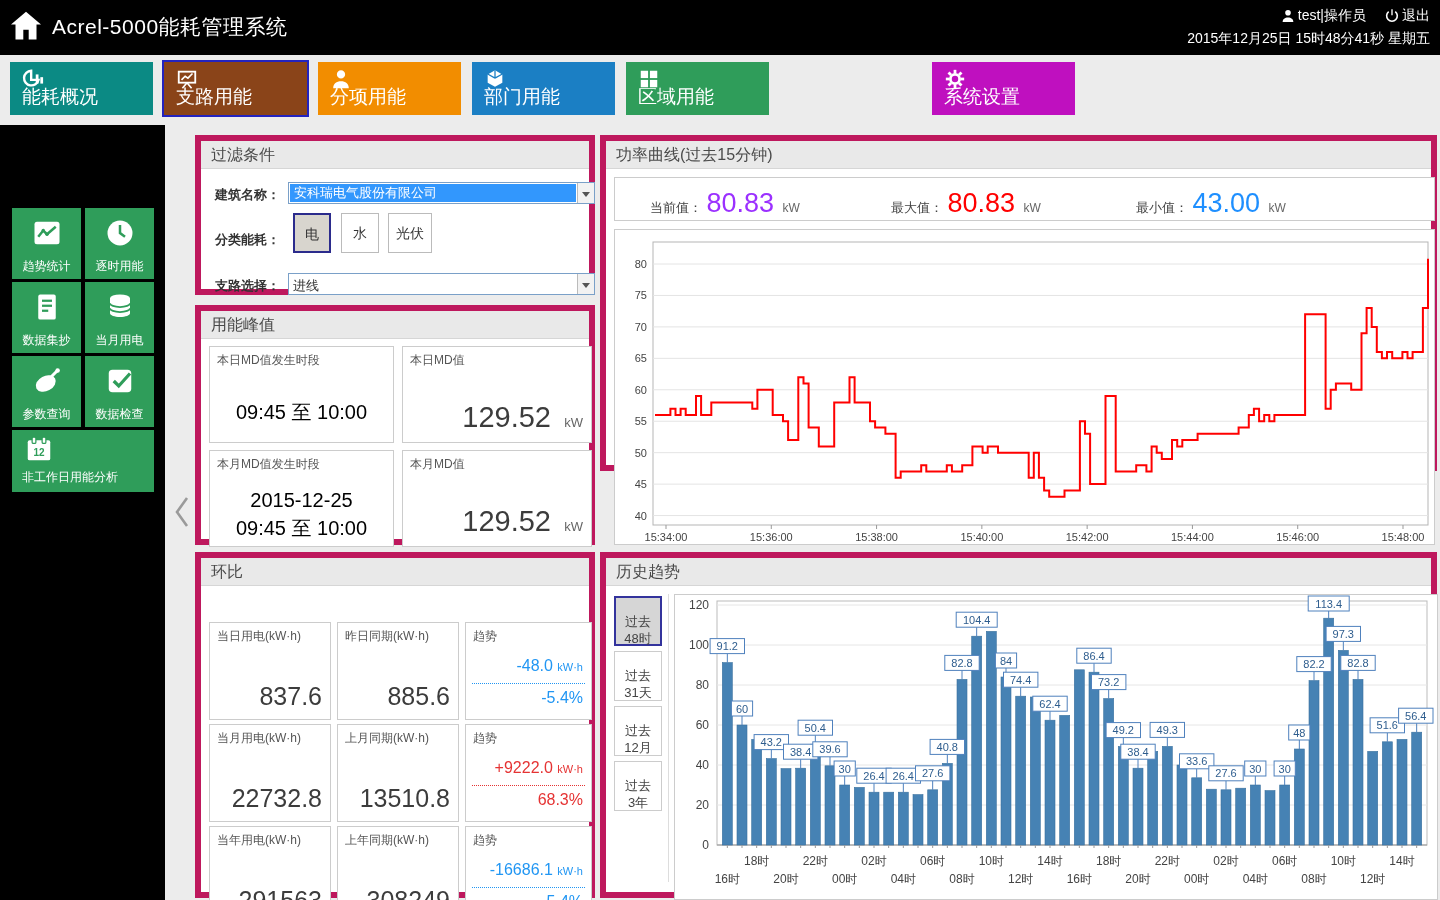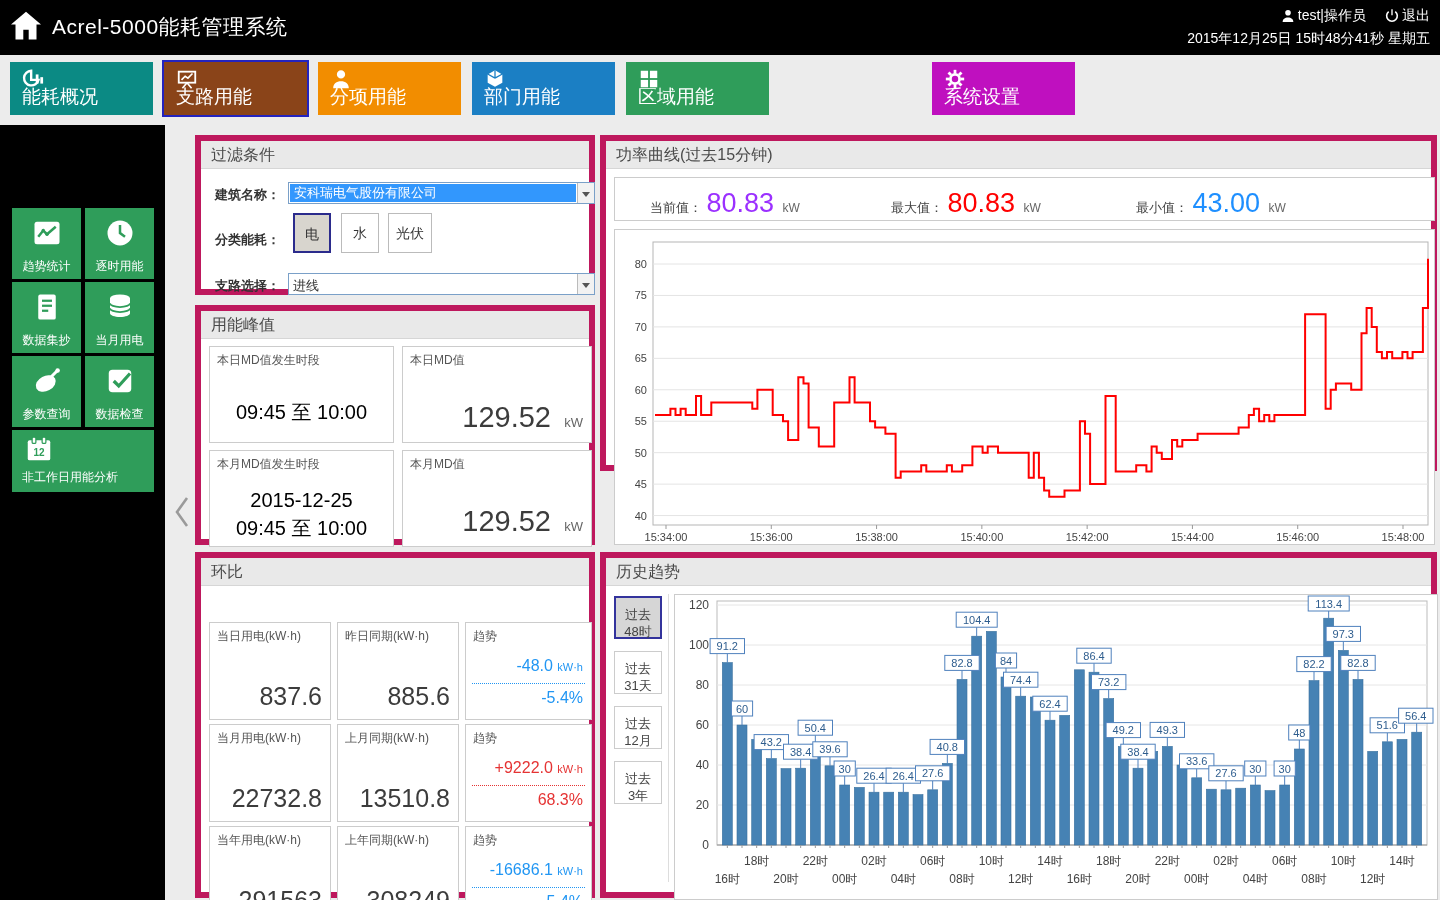--- a/index.html
+++ b/index.html
@@ -60,21 +60,21 @@
   .t-unit { font-size:11px; }
   .t-dot { position:absolute; left:6px; right:6px; top:60px; border-bottom:1px dotted #888; }
   .t-pct { position:absolute; right:8px; top:66px; font-size:16px; }
 
   
   .stat-label { font-size:13px; color:#444;margin-left:21px; }
   .stat-val { font-size:27px; }
   .stat-unit { font-size:12px; color:#666; margin-left:4px; }
 
   
-  .h-tab { position:absolute; left:8px; width:48px; height:43px; background:#fff; border:1px solid #ccc; text-align:center; font-size:13px; color:#444; padding-top:8px; line-height:17px; cursor:pointer; }
+  .h-tab { position:absolute; left:8px; width:48px; height:50px; background:#fff; border:1px solid #ccc; text-align:center; font-size:13px; color:#444; padding-top:15px; line-height:17px; cursor:pointer; }
   .h-tab.sel { background:#d6d6d6; border:2px solid #33339c; }
   .h-divider { position:absolute; left:62px; top:36px; bottom:10px; width:1px; background:#ddd; }
 
   svg text { font-family:"Liberation Sans","DejaVu Sans",sans-serif; }
 </style>
 </head>
 <body>
 
 <div id="app">
 

